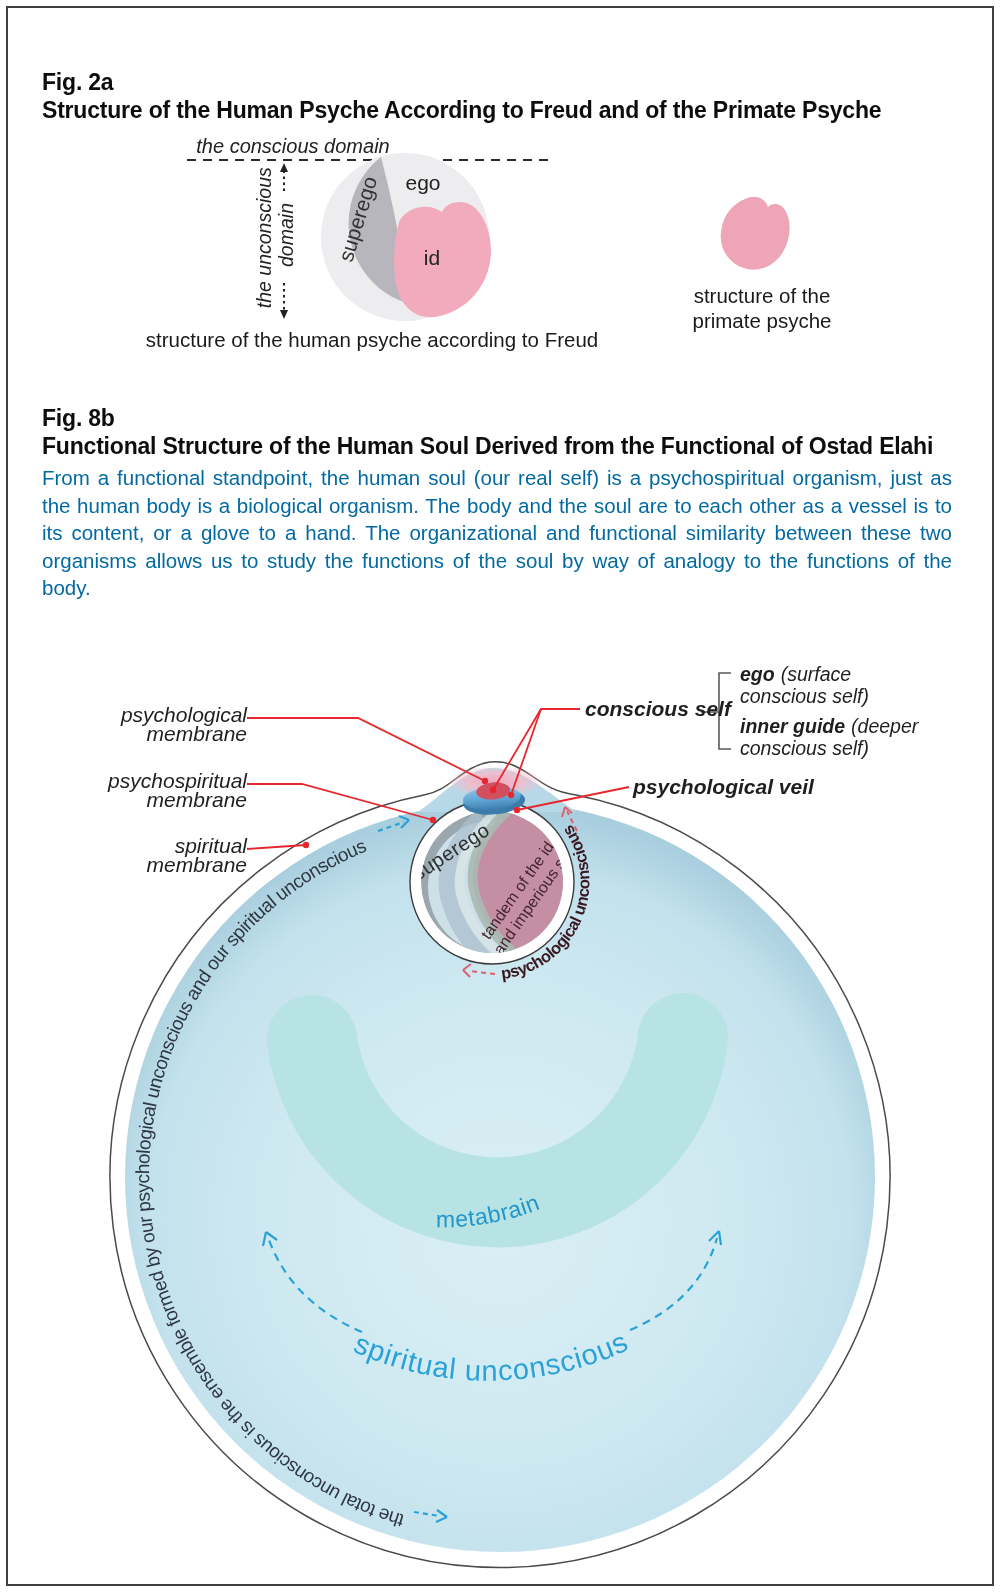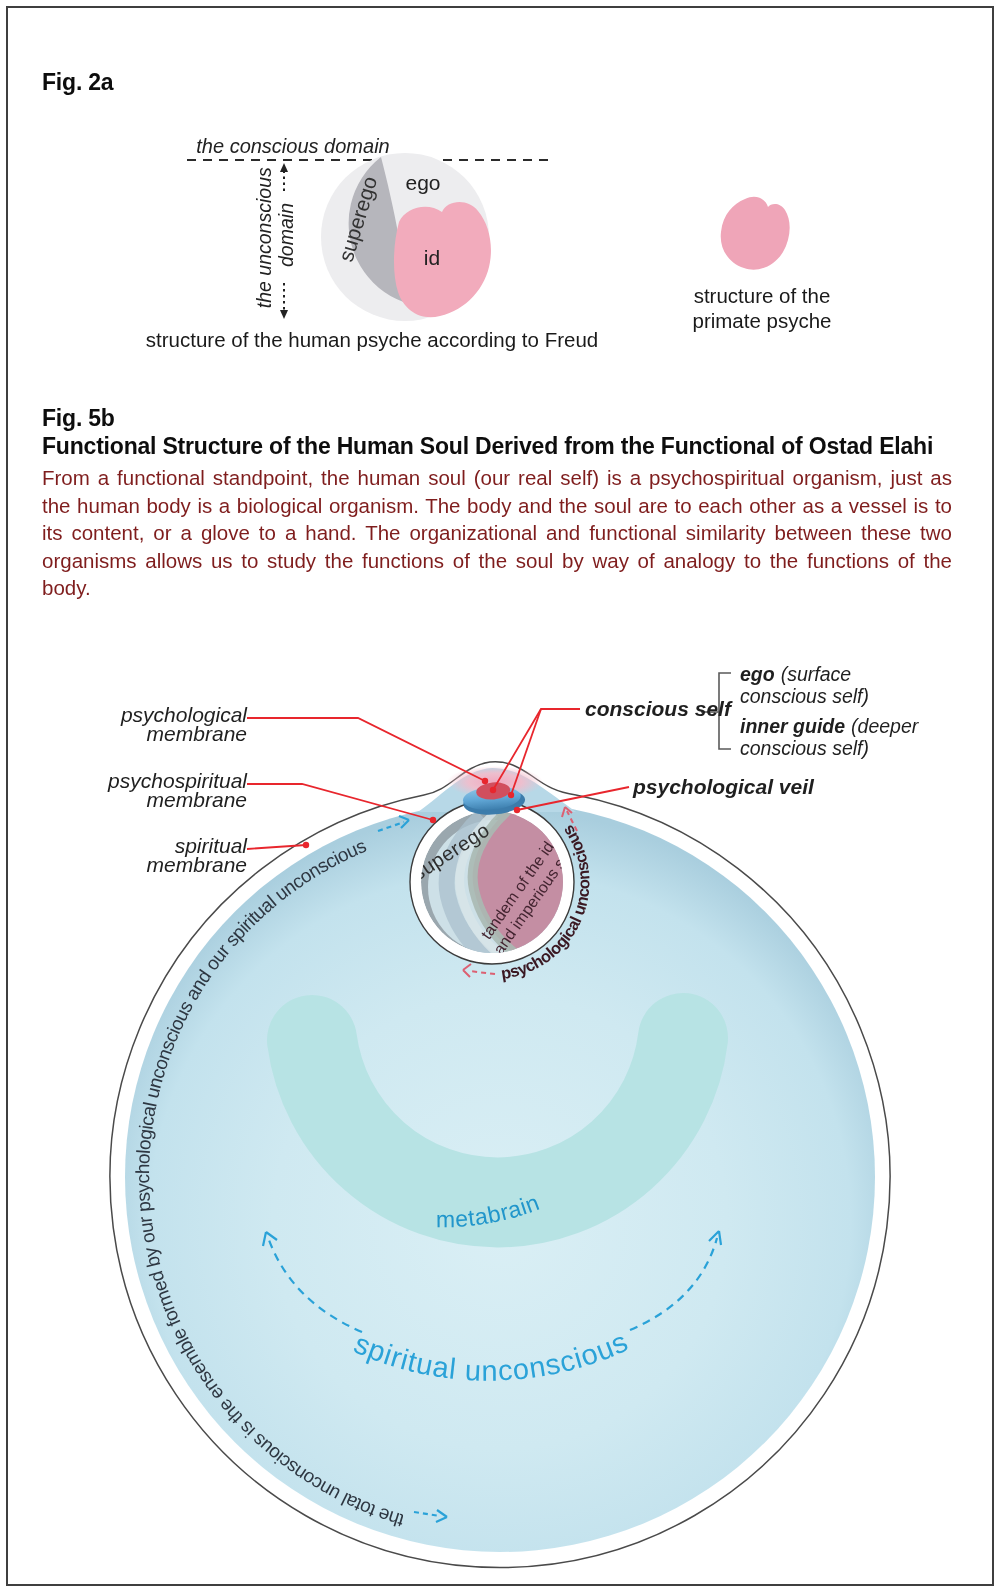--- a/index.html
+++ b/index.html
@@ -6,32 +6,33 @@
   body{
     width:1000px;height:1592px;position:relative;background:#ffffff;
     font-family:"Liberation Sans",sans-serif;color:#111;overflow:hidden;
   }
   .frame{position:absolute;left:6px;top:6px;right:6px;bottom:6px;border:2px solid #3f3f3f;pointer-events:none;}
   .head{position:absolute;left:42px;font-weight:bold;font-size:23px;line-height:28px;letter-spacing:-0.2px;color:#0d0d0d;}
   .head .fig{display:block;}
   .head .ttl{display:block;}
   .para{
     position:absolute;left:42px;top:464px;width:910px;
-    font-size:20.5px;line-height:27.5px;text-align:justify;color:#7f1d1d;
+    font-size:20.5px;line-height:27.5px;text-align:justify;color:#0369a1;
   }
   svg{position:absolute;left:0;}
   svg text{font-family:"Liberation Sans",sans-serif;}
 </style>
 </head>
 <body>
 
 <div class="frame"></div>
 
 <div class="head" style="top:36px;margin-top:32px;">
   <span class="fig">Fig. 2a</span>
+  <span class="ttl">Structure of the Human Psyche According to Freud and of the Primate Psyche</span>
 </div>
 
 <svg width="1000" height="250" viewBox="0 122 1000 250" style="top:122px;">
 
   <path d="M 187 160 H 553" stroke="#2b2b2b" stroke-width="1.8" stroke-dasharray="9 7" fill="none"></path>
   <text x="293" y="153" text-anchor="middle" font-size="20" font-style="italic" fill="#222">the conscious domain</text>
 
   <g>
     <circle cx="405" cy="237" r="84" fill="#ededef"></circle>
     <path d="M 381 157 A 84 84 0 0 0 452 305 C 424 292 404 266 399 238 C 394 210 387 180 381 157 Z" fill="#b6b6bc"></path>
@@ -55,21 +56,21 @@
 
   <text x="372" y="347" text-anchor="middle" font-size="20.5" fill="#1a1a1a">structure of the human psyche according to Freud</text>
 
   <path d="M 745 199 C 757 193 766 200 768 207 C 771 203 780 202 785 210 C 792 221 791 238 783 252
            C 774 267 757 273 744 268 C 728 263 719 248 721 232 C 723 214 733 204 745 199 Z" fill="#efa5b8"></path>
   <text x="762" y="303" text-anchor="middle" font-size="20.5" fill="#1a1a1a">structure of the</text>
   <text x="762" y="328" text-anchor="middle" font-size="20.5" fill="#1a1a1a">primate psyche</text>
 </svg>
 
 <div class="head" style="top:404px;">
-  <span class="fig">Fig. 5b</span>
+  <span class="fig">Fig. 8b</span>
   <span class="ttl">Functional Structure of the Human Soul Derived from the Functional of Ostad Elahi</span>
 </div>
 <div class="para">From a functional standpoint, the human soul (our real self) is a psychospiritual organism, just as the human body is a biological organism. The body and the soul are to each other as a vessel is to its content, or a glove to a hand. The organizational and functional similarity between these two organisms allows us to study the functions of the soul by way of analogy to the functions of the body.</div>
 
 <svg width="1000" height="974" viewBox="0 618 1000 974" style="top:618px;">
   <defs>
     <radialGradient id="discG" cx="0.5" cy="0.56" r="0.55">
       <stop offset="0" stop-color="#daeff5"></stop>
       <stop offset="0.55" stop-color="#cfe9f1"></stop>
       <stop offset="0.85" stop-color="#c3e2ed"></stop>

